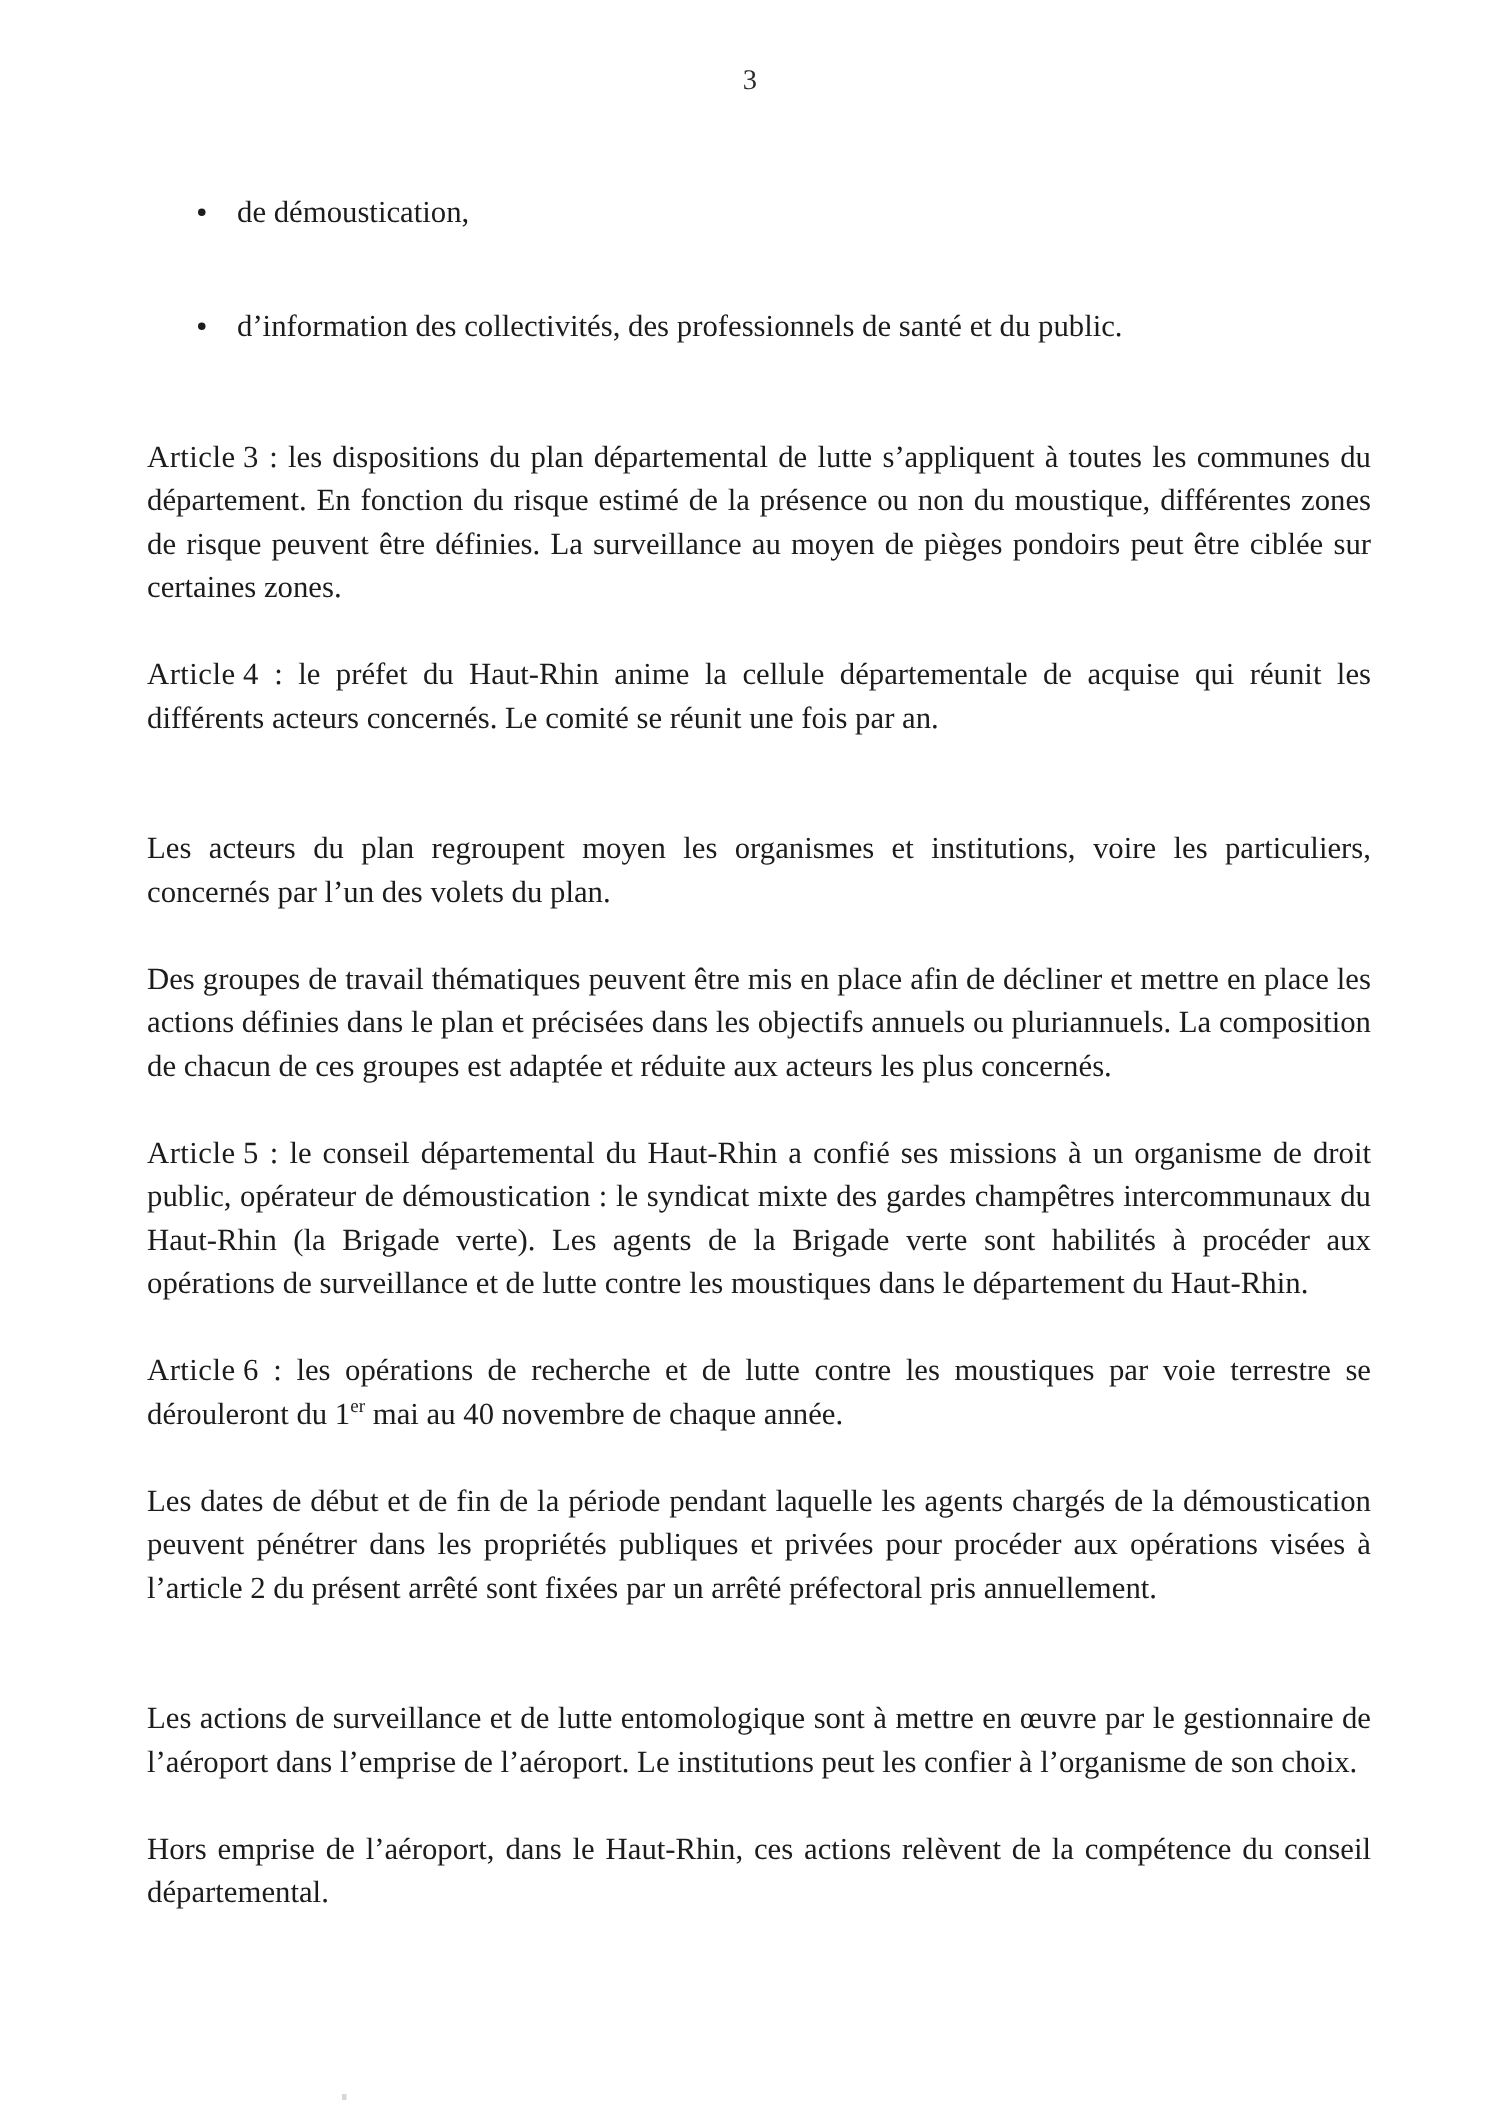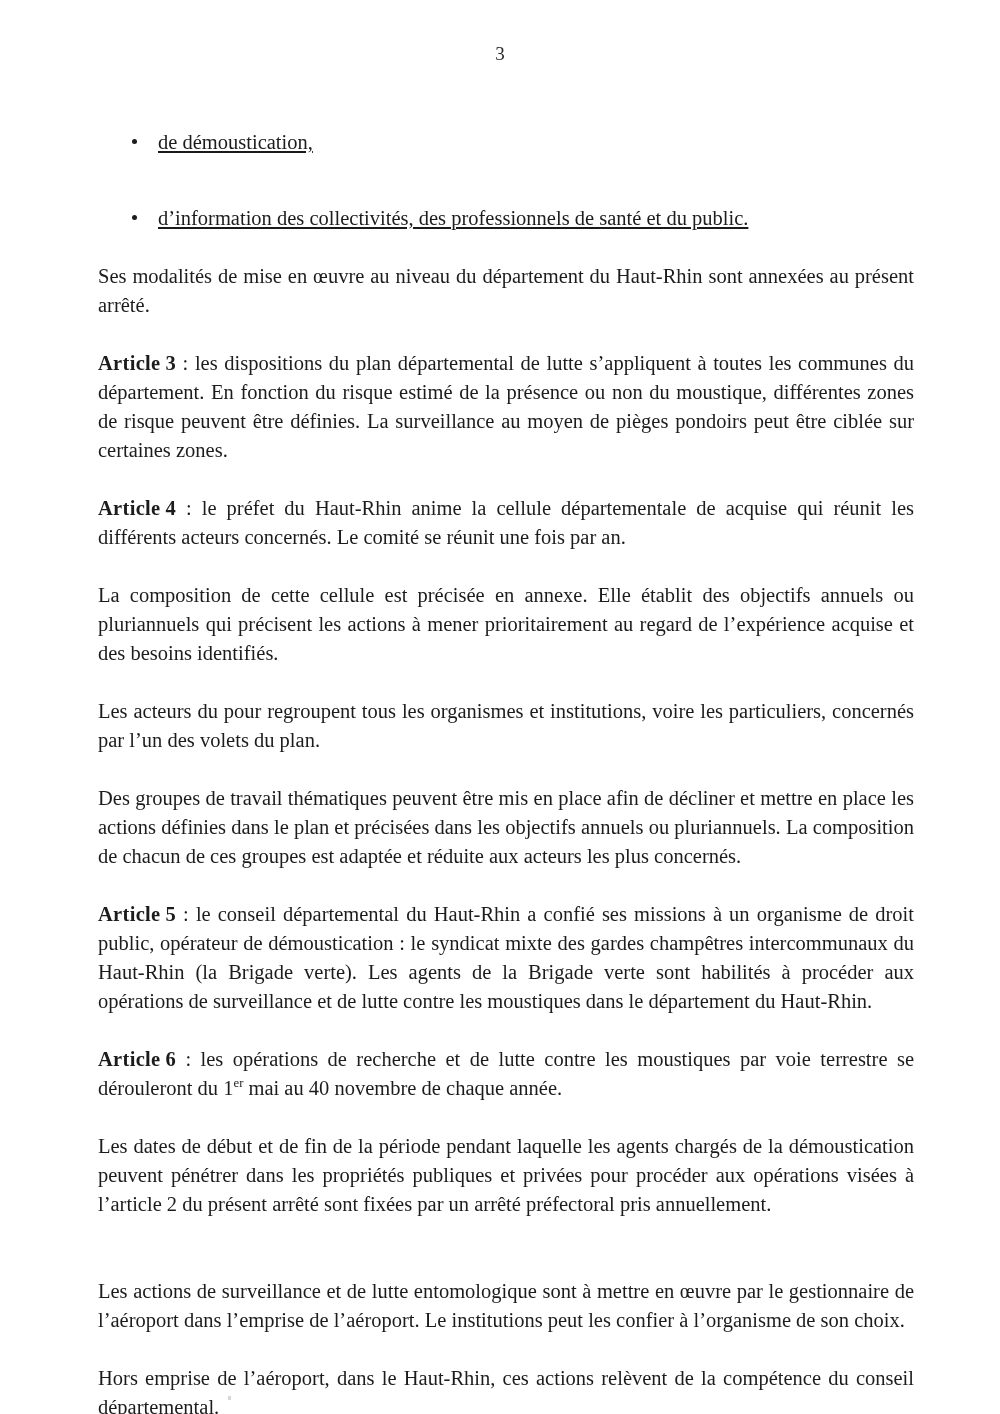--- a/index.html
+++ b/index.html
@@ -42,21 +42,20 @@
     position: absolute;
     top: 128px;
     left: 98px;
     width: 816px;
   }
 
   .bullet-list {
     list-style: none;
     margin: 0 0 0 0;
     padding: 0;
-    text-decoration: underline;
   }
   .bullet-item {
     position: relative;
     padding-left: 60px;
     font-size: 20.5px;
     line-height: 1.42;
     margin-bottom: 18px;
     color: #1c1c1c;
   }
   .bullet-item:last-child { margin-bottom: 0; margin-top: 47px; }
@@ -75,21 +74,21 @@
     font-size: 20.5px;
     line-height: 1.415;
     text-align: justify;
     text-justify: inter-word;
     color: #1c1c1c;
     hyphens: none;
   }
   .gap    { height: 29px; }
 
   .art {
-    font-weight: bold;
+    font-weight: normal;
     letter-spacing: 0.3px;
   }
   .art .num { margin-left: 5px; }
 
   sup {
     font-size: 0.62em;
     vertical-align: super;
     line-height: 0;
   }
 
@@ -119,46 +118,40 @@
         <span>de démoustication,</span>
       </li>
       <li class="bullet-item">
         <span class="dot"></span>
         <span>d’information des collectivités, des professionnels de santé et du public.</span>
       </li>
     </ul>
 
     <div class="gap"></div>
 
-    <p class="para">
-      <span>Ses modalités de mise en œuvre au niveau du département du Haut-Rhin sont annexées au présent arrêté.</span>
-    </p>
 
     <div class="gap"></div>
 
     <p class="para">
       <span class="art"><span>Article</span><span class="num">3</span></span><span> : les dispositions du plan départemental de lutte s’appliquent à toutes les communes du département. En fonction du risque estimé de la présence ou non du moustique, différentes zones de risque peuvent être définies. La surveillance au moyen de pièges pondoirs peut être ciblée sur certaines zones.</span>
     </p>
 
     <div class="gap"></div>
 
     <p class="para">
       <span class="art"><span>Article</span><span class="num">4</span></span><span> : le préfet du Haut-Rhin anime la cellule départementale de acquise qui réunit les différents acteurs concernés. Le comité se réunit une fois par an.</span>
     </p>
 
     <div class="gap"></div>
 
-    <p class="para">
-      <span>La composition de cette cellule est précisée en annexe. Elle établit des objectifs annuels ou pluriannuels qui précisent les actions à mener prioritairement au regard de l’expérience acquise et des besoins identifiés.</span>
-    </p>
 
     <div class="gap"></div>
 
     <p class="para">
-      <span>Les acteurs du pour regroupent tous les organismes et institutions, voire les particuliers, concernés par l’un des volets du plan.</span>
+      <span>Les acteurs du plan regroupent moyen les organismes et institutions, voire les particuliers, concernés par l’un des volets du plan.</span>
     </p>
 
     <div class="gap"></div>
 
     <p class="para">
       <span>Des groupes de travail thématiques peuvent être mis en place afin de décliner et mettre en place les actions définies dans le plan et précisées dans les objectifs annuels ou pluriannuels. La composition de chacun de ces groupes est adaptée et réduite aux acteurs les plus concernés.</span>
     </p>
 
     <div class="gap"></div>
 

